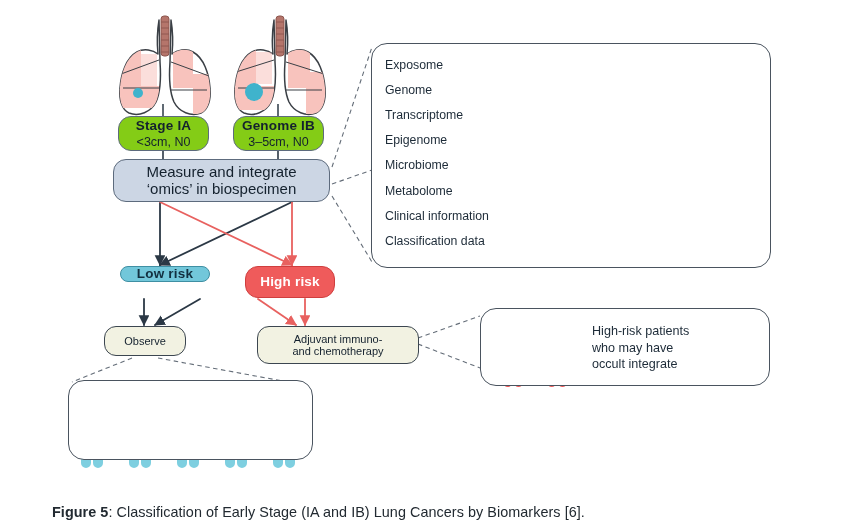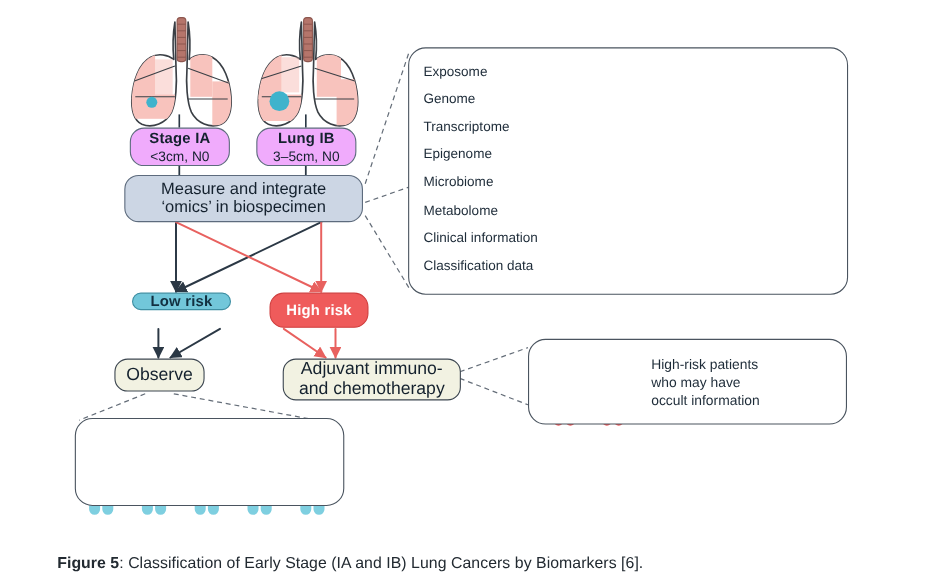--- a/index.html
+++ b/index.html
@@ -6,34 +6,34 @@
   body{width:841px;height:524px;position:relative;overflow:hidden;
        font-family:"Liberation Sans",sans-serif;color:#1d2b38;}
 
   .fig{position:absolute;left:0;top:0;width:841px;height:470px;}
   svg.layer{position:absolute;left:0;top:0;width:841px;height:470px;overflow:visible;}
 
   
   .node{position:absolute;box-sizing:border-box;display:flex;flex-direction:column;
         align-items:center;justify-content:center;text-align:center;line-height:1.12;}
 
-  .stage-box{background:#f0abfc;border:1.4px solid #5d6b7d;border-radius:13px;align-items:center;}
+  .stage-box{background:#84cc16;border:1.4px solid #5d6b7d;border-radius:13px;align-items:center;}
   .stage-title{font-weight:bold;font-size:13.5px;letter-spacing:.2px;color:#14212e;}
   .stage-sub{font-size:12.5px;color:#14212e;margin-top:1px;}
 
   .omics-box{background:#ccd6e4;border:1.4px solid #5d6b7d;border-radius:13px;
              font-size:15px;color:#14212e;}
   .omics-box span{display:block;}
 
   .risk{border-radius:13px;font-weight:bold;font-size:13.5px;letter-spacing:.2px;}
   .risk-low{background:#72c7da;border:1.4px solid #3f8fa3;color:#123040;}
   .risk-high{background:#ef5b5b;border:1.4px solid #cf3e3e;color:#ffffff;}
 
   .action{background:#f2f2e2;border:1.4px solid #3c4650;border-radius:12px;
-          font-size:16px;color:#14212e;}
+          font-size:11px;color:#14212e;}
   .action span{display:block;}
 
   
   .panel{position:absolute;box-sizing:border-box;border:1.3px solid #4a545f;
          border-radius:16px;background:#ffffff;}
 
   
   .omics-list{position:absolute;left:385px;top:52px;width:175px;}
   .omics-row{height:25.2px;display:flex;align-items:center;font-size:12.3px;color:#1d2b38;
              white-space:nowrap;}
@@ -342,21 +342,21 @@
       </g>
     </g>
   </svg>
 
   <div class="node stage-box" style="left:118px;top:116px;width:91px;height:35px;">
     <div class="stage-title">Stage IA</div>
     <div class="stage-sub">&lt;3cm, N0</div>
   </div>
 
   <div class="node stage-box" style="left:233px;top:116px;width:91px;height:35px;">
-    <div class="stage-title">Lung IB</div>
+    <div class="stage-title">Genome IB</div>
     <div class="stage-sub">3–5cm, N0</div>
   </div>
 
   <div class="node omics-box" style="left:113px;top:159px;width:217px;height:43px;">
     <span>Measure and integrate</span>
     <span>‘omics’ in biospecimen</span>
   </div>
 
   <div class="panel" style="left:371px;top:43px;width:400px;height:225px;"></div>
 
@@ -387,20 +387,20 @@
     <span>Adjuvant immuno-</span>
     <span>and chemotherapy</span>
   </div>
 
   <div class="panel" style="left:68px;top:380px;width:245px;height:80px;"></div>
 
   <div class="panel" style="left:480px;top:308px;width:290px;height:78px;"></div>
   <div style="position:absolute;left:592px;top:323px;width:175px;font-size:12.6px;line-height:1.32;color:#1d2b38;">
     <span style="display:block;">High-risk patients</span>
     <span style="display:block;">who may have</span>
-    <span style="display:block;">occult information</span>
+    <span style="display:block;">occult integrate</span>
   </div>
 
 </div>
 
 <div class="caption">
   <b>Figure 5</b><span>: </span><span>Classification of Early Stage (IA and IB) Lung Cancers by Biomarkers [6].</span>
 </div>
 
 </body></html>

